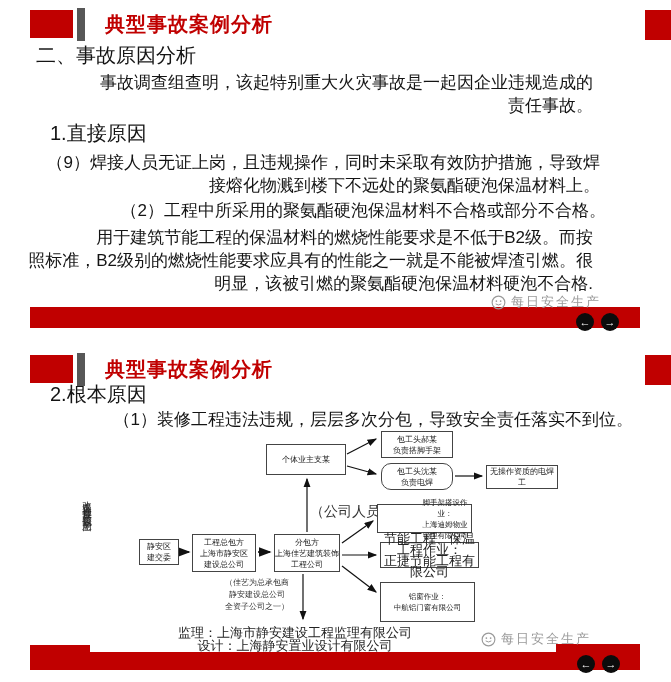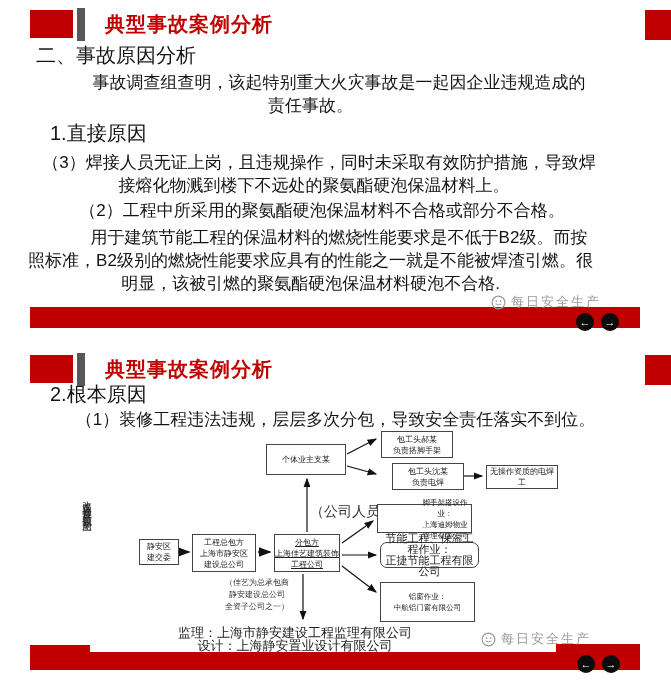--- a/index.html
+++ b/index.html
@@ -18,21 +18,21 @@
   #slide1{height:345px;}
   #slide2{height:337px;}
 
   
   .hdr-sq{position:absolute;left:30px;top:10px;width:43px;height:28px;background:var(--red);}
   .hdr-bar{position:absolute;left:77px;top:8px;width:8px;height:33px;background:var(--gray-bar);}
   .hdr-title{position:absolute;left:94px;top:11px;font-size:20px;font-weight:bold;color:var(--red);letter-spacing:1px;margin-left:11px;}
   .hdr-right{position:absolute;right:0;top:10px;width:26px;height:30px;background:var(--red);}
 
   .h2{position:absolute;font-size:20px;color:var(--ink);}
-  .para{position:absolute;font-size:17px;line-height:23px;color:var(--ink);text-align:center;}
+  .para{position:absolute;font-size:17px;line-height:23px;color:var(--ink);text-align:right;}
 
   
   .footer-bar{position:absolute;background:var(--red);}
   .watermark{position:absolute;display:flex;align-items:center;gap:4px;color:var(--wm);font-size:13px;letter-spacing:2px;white-space:nowrap;}
   .nav-btn{position:absolute;width:18px;height:18px;border-radius:50%;background:#0c0c0c;color:#fff;
     font-size:11px;line-height:18px;text-align:center;font-weight:bold;cursor:pointer;user-select:none;}
 
   
   .diagram{position:absolute;left:0;top:80px;width:671px;height:235px;}
   .dbox{position:absolute;border:1px solid #444;background:#fff;color:#222;
@@ -49,21 +49,21 @@
 
 <div class="slide" id="slide1">
   <div class="hdr-sq"></div>
   <div class="hdr-bar"></div>
   <div class="hdr-title">典型事故案例分析</div>
   <div class="hdr-right"></div>
 
   <div class="h2" style="left:36px;top:42px;">二、事故原因分析</div>
   <div class="para" style="left:28px;top:71px;width:565px;text-indent:57px;">事故调查组查明，该起特别重大火灾事故是一起因企业违规造成的责任事故。</div>
   <div class="h2" style="left:50px;top:120px;">1.直接原因</div>
-  <div class="para" style="left:28px;top:151px;width:572px;text-indent:10px;">（3）焊接人员无证上岗，且违规操作，同时未采取有效防护措施，导致焊接熔化物溅到楼下不远处的聚氨酯硬泡保温材料上。</div>
+  <div class="para" style="left:28px;top:151px;width:572px;text-indent:10px;">（9）焊接人员无证上岗，且违规操作，同时未采取有效防护措施，导致焊接熔化物溅到楼下不远处的聚氨酯硬泡保温材料上。</div>
   <div class="para" style="left:28px;top:199px;width:578px;text-indent:10px;">（2）工程中所采用的聚氨酯硬泡保温材料不合格或部分不合格。</div>
   <div class="para" style="left:28px;top:226px;width:565px;text-indent:57px;">用于建筑节能工程的保温材料的燃烧性能要求是不低于B2级。而按照标准，B2级别的燃烧性能要求应具有的性能之一就是不能被焊渣引燃。很明显，该被引燃的聚氨酯硬泡保温材料硬泡不合格.</div>
 
   <div class="footer-bar" style="left:30px;top:307px;width:610px;height:21px;"></div>
   <div class="watermark" style="left:490px;top:293px;">
     <span style="display:inline-flex;">
       <svg width="17" height="17" viewBox="0 0 24 24">
           <circle cx="12" cy="12" r="9" fill="none" stroke="#9a9a9a" stroke-width="1.6"></circle>
           <circle cx="9" cy="10" r="1.2" fill="#9a9a9a"></circle>
           <circle cx="15" cy="10" r="1.2" fill="#9a9a9a"></circle>
@@ -102,42 +102,42 @@
       <line x1="342" y1="130" x2="376" y2="130" stroke="#111" stroke-width="1.2" marker-end="url(#ah)"></line>
       <line x1="342" y1="141" x2="376" y2="167" stroke="#111" stroke-width="1.2" marker-end="url(#ah)"></line>
       <line x1="303" y1="149" x2="303" y2="194" stroke="#111" stroke-width="1.2" marker-end="url(#ah)"></line>
     </svg>
 
     <div class="vlabel" style="left:80px;top:68px;">改造工程被层层转包示意图</div>
 
     <div class="dbox" style="left:266px;top:19px;width:80px;height:31px;">个体业主支某</div>
     <div class="dbox" style="left:381px;top:6px;width:72px;height:27px;">包工头郝某
 负责搭脚手架</div>
-    <div class="dbox" style="left:392px;top:38px;width:72px;height:27px;">包工头沈某
+    <div class="dbox" style="left:381px;top:38px;width:72px;height:27px;border-radius:10px;">包工头沈某
 负责电焊</div>
     <div class="dbox" style="left:486px;top:40px;width:72px;height:24px;">无操作资质的电焊工</div>
 
     <div class="dlabel" style="left:310px;top:78px;">（公司人员转包）</div>
 
     <div class="dbox" style="left:139px;top:114px;width:40px;height:26px;">静安区
 建交委</div>
     <div class="dbox" style="left:192px;top:109px;width:64px;height:38px;">工程总包方
 上海市静安区
 建设总公司</div>
-    <div class="dbox" style="left:274px;top:109px;width:66px;height:38px;text-decoration:underline;">分包方
+    <div class="dbox" style="left:274px;top:109px;width:66px;height:38px;">分包方
 上海佳艺建筑装饰
 工程公司</div>
 
     <div class="dnote" style="left:220px;top:152px;width:74px;">（佳艺为总承包商
 静安建设总公司
 全资子公司之一）</div>
 
     <div class="dbox" style="left:377px;top:79px;width:95px;height:29px;font-size:7.5px;padding-left:41px;">脚手架搭设作业：
 上海迪姆物业管理有限公司</div>
-    <div class="dbox" style="left:380px;top:117px;width:99px;height:26px;font-size:11px;border-radius:7px;">节能工程、保温工程作业：
+    <div class="dbox" style="left:380px;top:117px;width:99px;height:26px;font-size:13px;">节能工程、保温工程作业：
 正捷节能工程有限公司</div>
     <div class="dbox" style="left:380px;top:157px;width:95px;height:40px;font-size:7.5px;">铝窗作业：
 中航铝门窗有限公司</div>
 
     <div class="dline" style="left:150px;top:199px;width:290px;">监理：上海市静安建设工程监理有限公司</div>
     <div class="dline" style="left:150px;top:212px;width:290px;">设计：上海静安置业设计有限公司</div>
   </div>
 
   <div class="footer-bar" style="left:30px;top:300px;width:60px;height:25px;"></div>
   <div class="footer-bar" style="left:556px;top:299px;width:84px;height:26px;"></div>

